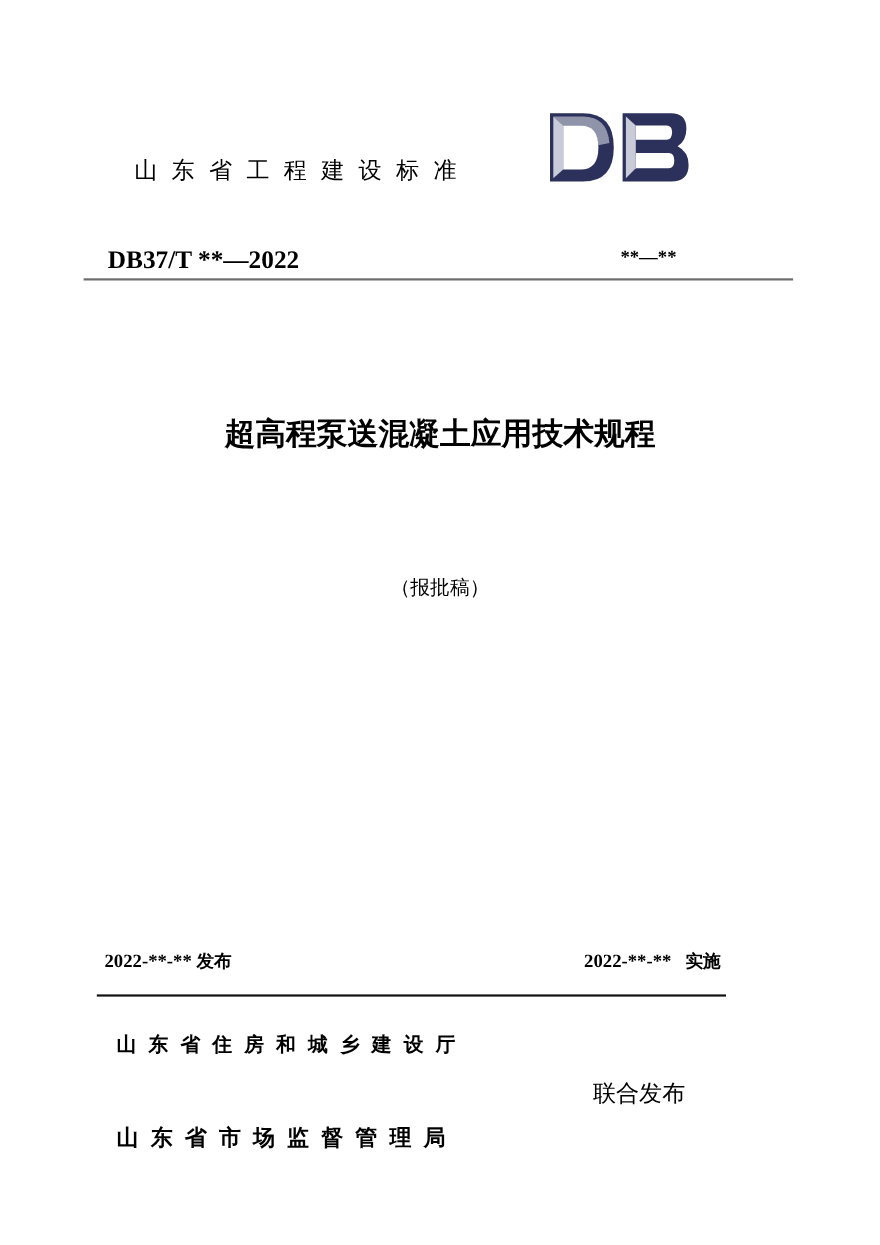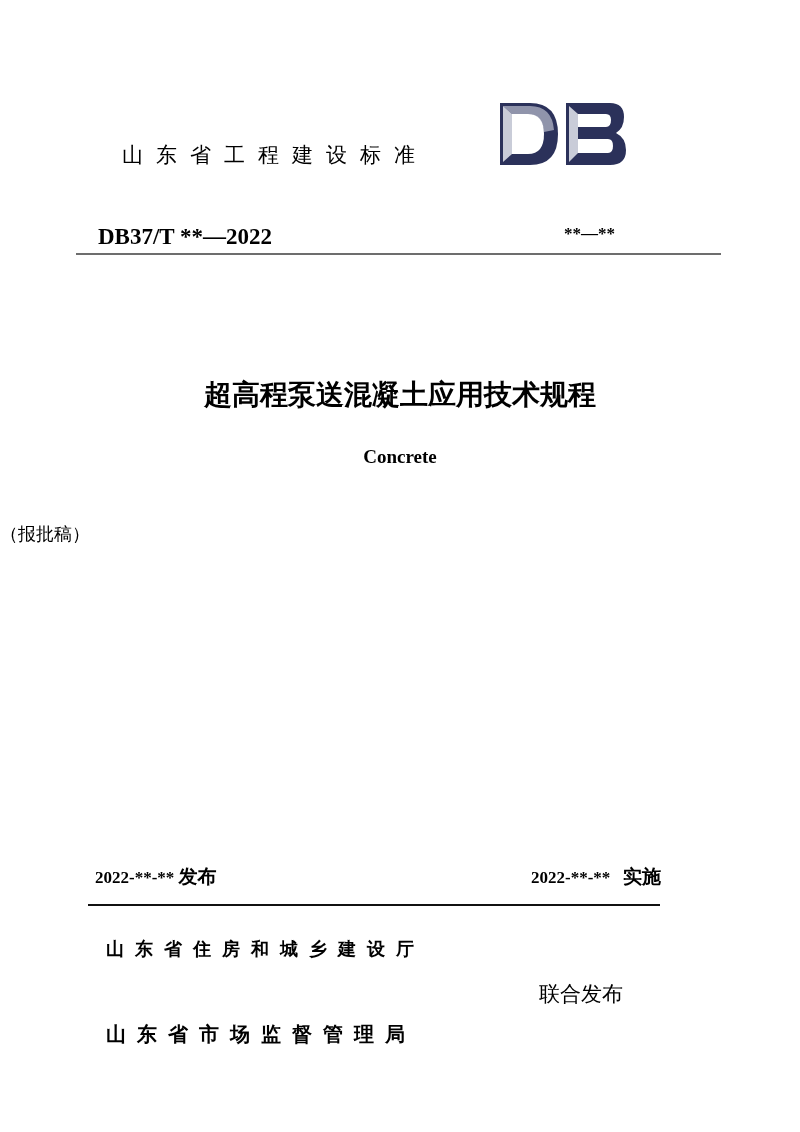--- a/index.html
+++ b/index.html
@@ -9,25 +9,25 @@
     .std-label { left: 122px; top: 141px; font-family: "DejaVu Sans", sans-serif; font-size: 21px; letter-spacing: 13px; white-space: nowrap; }
 
     .logo { left: 498px; top: 100px; width: 130px; height: 68px; }
 
     .std-code { left: 98px; top: 224px; font-family: "Liberation Serif", serif; font-weight: bold; font-size: 23px; white-space: nowrap; }
     .ics-code { left: 564px; top: 224px; font-family: "Liberation Serif", serif; font-weight: bold; font-size: 17px; white-space: nowrap; }
     .rule-top { left: 76px; top: 253px; width: 645px; height: 2px; background: #6d6d6d; }
 
     .title-cn { left: 0; width: 800px; top: 376px; text-align: center; font-family: "DejaVu Sans", sans-serif; font-weight: bold; font-size: 28px; letter-spacing: 0px; }
     .title-en { left: 0; width: 800px; top: 440px; text-align: center; font-family: "Liberation Serif", serif; font-weight: bold; font-size: 19px; line-height: 34px; }
-    .draft { left: 0; width: 800px; top: 522px; font-family: Liberation Serif, serif; font-size: 18px; }
+    .draft { left: 0; width: 800px; top: 522px; text-align: center; font-family: Liberation Serif, serif; font-size: 18px; }
 
     .issue-date { left: 95px; top: 864px; font-family: "Liberation Serif", serif; font-weight: bold; font-size: 17px; white-space: nowrap; }
     .impl-date { left: 503px; top: 864px; font-family: "Liberation Serif", serif; font-weight: bold; font-size: 17px; white-space: nowrap; margin-left: 28px; }
-    .cn-bold { font-family: Liberation Mono, monospace; font-weight: bold; font-size: 19px; }
+    .cn-bold { font-family: Liberation Mono, monospace; font-weight: bold; font-size: 16px; }
     .rule-bottom { left: 88px; top: 904px; width: 572px; height: 2px; background: #111; }
 
     .issuer1 { left: 106px; top: 937px; font-family: "DejaVu Sans", sans-serif; font-weight: bold; font-size: 18px; letter-spacing: 11px; white-space: nowrap; }
     .joint { left: 539px; top: 980px; font-family: "DejaVu Sans", sans-serif; font-weight: normal; font-size: 21px; white-space: nowrap; }
     .issuer2 { left: 106px; top: 1021px; font-family: Liberation Mono, monospace; font-weight: bold; font-size: 20px; letter-spacing: 11px; white-space: nowrap; }
   </style>
 </head>
 <body>
 
 <div class="abs std-label">山东省工程建设标准</div>
@@ -46,21 +46,20 @@
     <path d="M71 6 L80 14 L80 53 L71 62 Z" fill="#c9ccd8"></path>
   </svg>
 </div>
 
 <div class="abs std-code">DB37/T **—2022</div>
 <div class="abs ics-code">**—**</div>
 <div class="abs rule-top"></div>
 
 <div class="abs title-cn">超高程泵送混凝土应用技术规程</div>
 <div class="abs title-en">
-  <div>Concrete</div>
 </div>
 <div class="abs draft">（报批稿）</div>
 
 <div class="abs issue-date">
   <span>2022-**-**</span>
   <span class="cn-bold">发布</span>
 </div>
 <div class="abs impl-date">
   <span>2022-**-**</span>
   &nbsp;&nbsp;<span class="cn-bold">实施</span>

